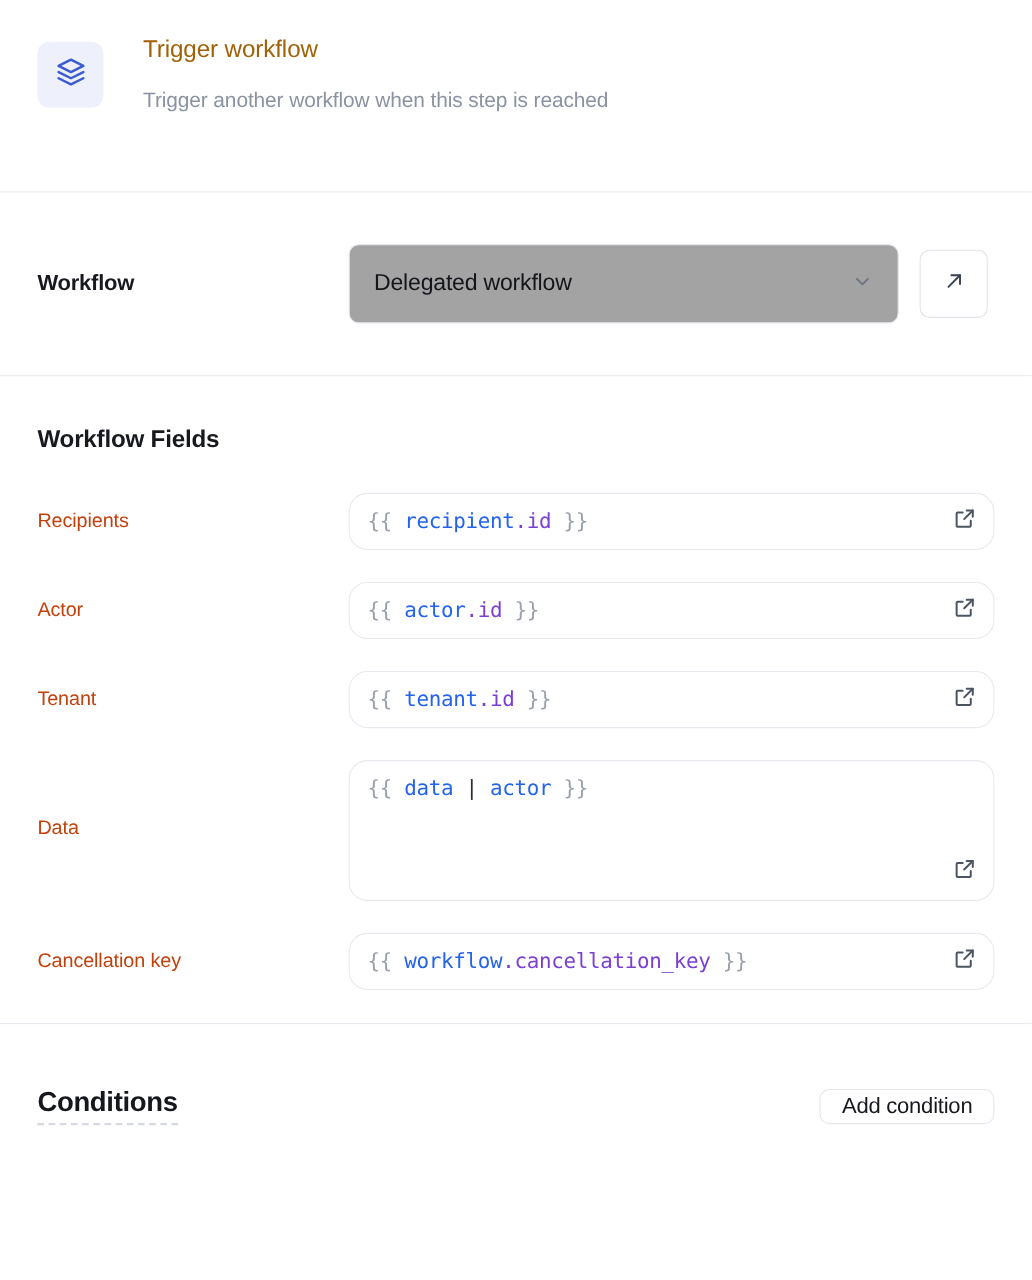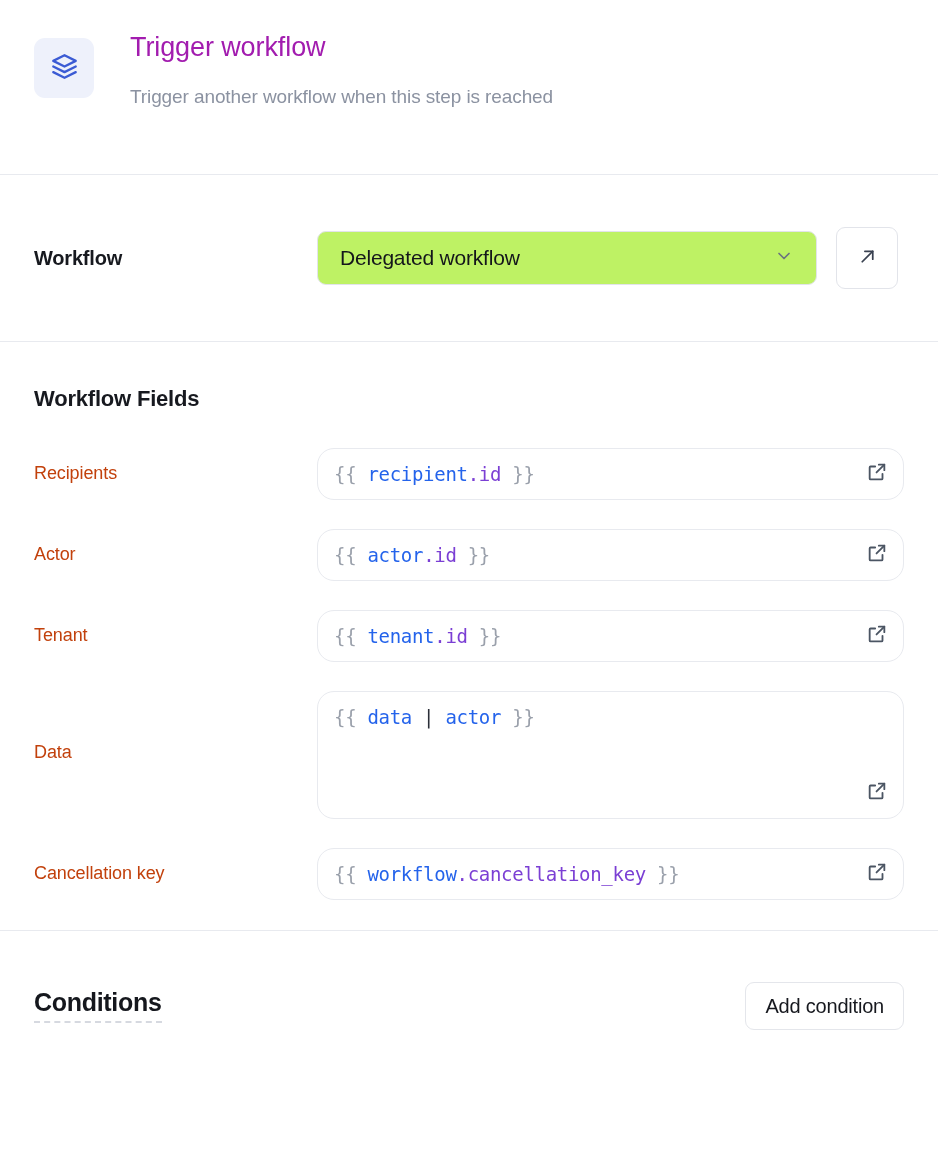--- a/index.html
+++ b/index.html
@@ -33,23 +33,23 @@
     display: flex;
     align-items: center;
     justify-content: center;
     margin-top: 4px;
   }
   .header-text {
     margin-left: 36px;
     padding-top: 0px;
   }
   .header-title {
-    font-size: 27px;
+    font-size: 22px;
     font-weight: 400;
-    color: #a21caf;
+    color: #a16207;
     line-height: 1.0;
     letter-spacing: -0.1px;
   }
   .header-subtitle {
     font-size: 19px;
     font-weight: 400;
     color: #8b92a1;
     margin-top: 25px;
     letter-spacing: -0.1px;
   }
@@ -74,24 +74,24 @@
     width: 283px;
     letter-spacing: -0.2px;
   }
   .select-wrap {
     display: flex;
     align-items: center;
     gap: 19px;
   }
   .select-box {
     width: 500px;
-    height: 54px;
+    height: 72px;
     border: 1px solid #e2e4ea;
     border-radius: 9px;
-    background: #bef264;
+    background: #a3a3a3;
     display: flex;
     align-items: center;
     padding: 0 22px;
     justify-content: space-between;
   }
   .select-value {
     font-size: 21px;
     color: #14161b;
     letter-spacing: -0.2px;
   }
@@ -185,21 +185,21 @@
     color: #15171d;
     letter-spacing: -0.3px;
     border-bottom: 2px dashed #d6d9e0;
     padding-bottom: 5px;
     line-height: 1.1;
   }
   .add-condition-btn {
     border: 1px solid #e4e6eb;
     border-radius: 9px;
     background: #fff;
-    height: 48px;
+    height: 32px;
     padding: 0 19px;
     font-size: 20px;
     color: #16181e;
     font-family: "Liberation Sans", sans-serif;
     letter-spacing: -0.2px;
     display: flex;
     align-items: center;
   }
 </style>
 </head>

